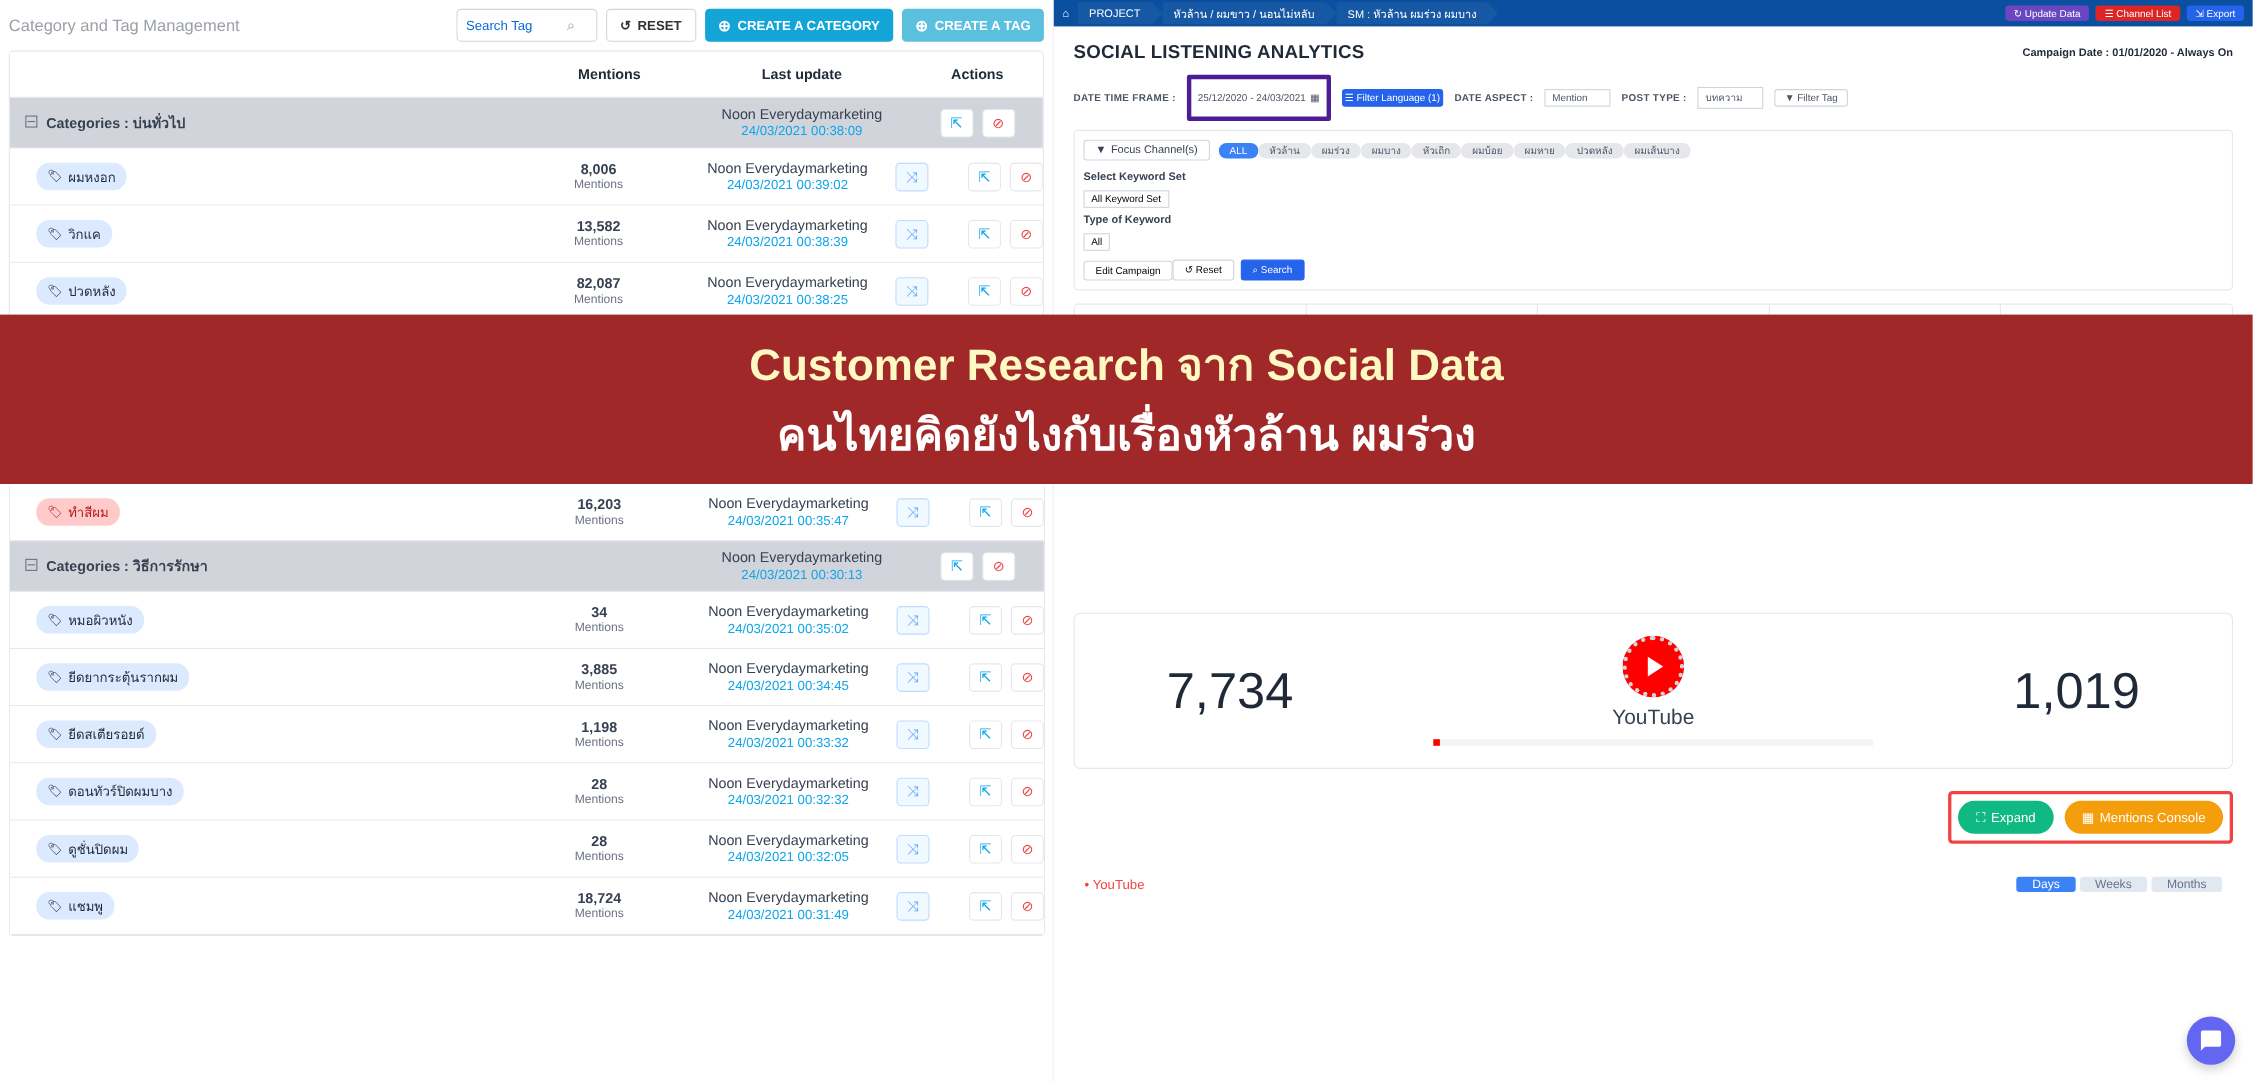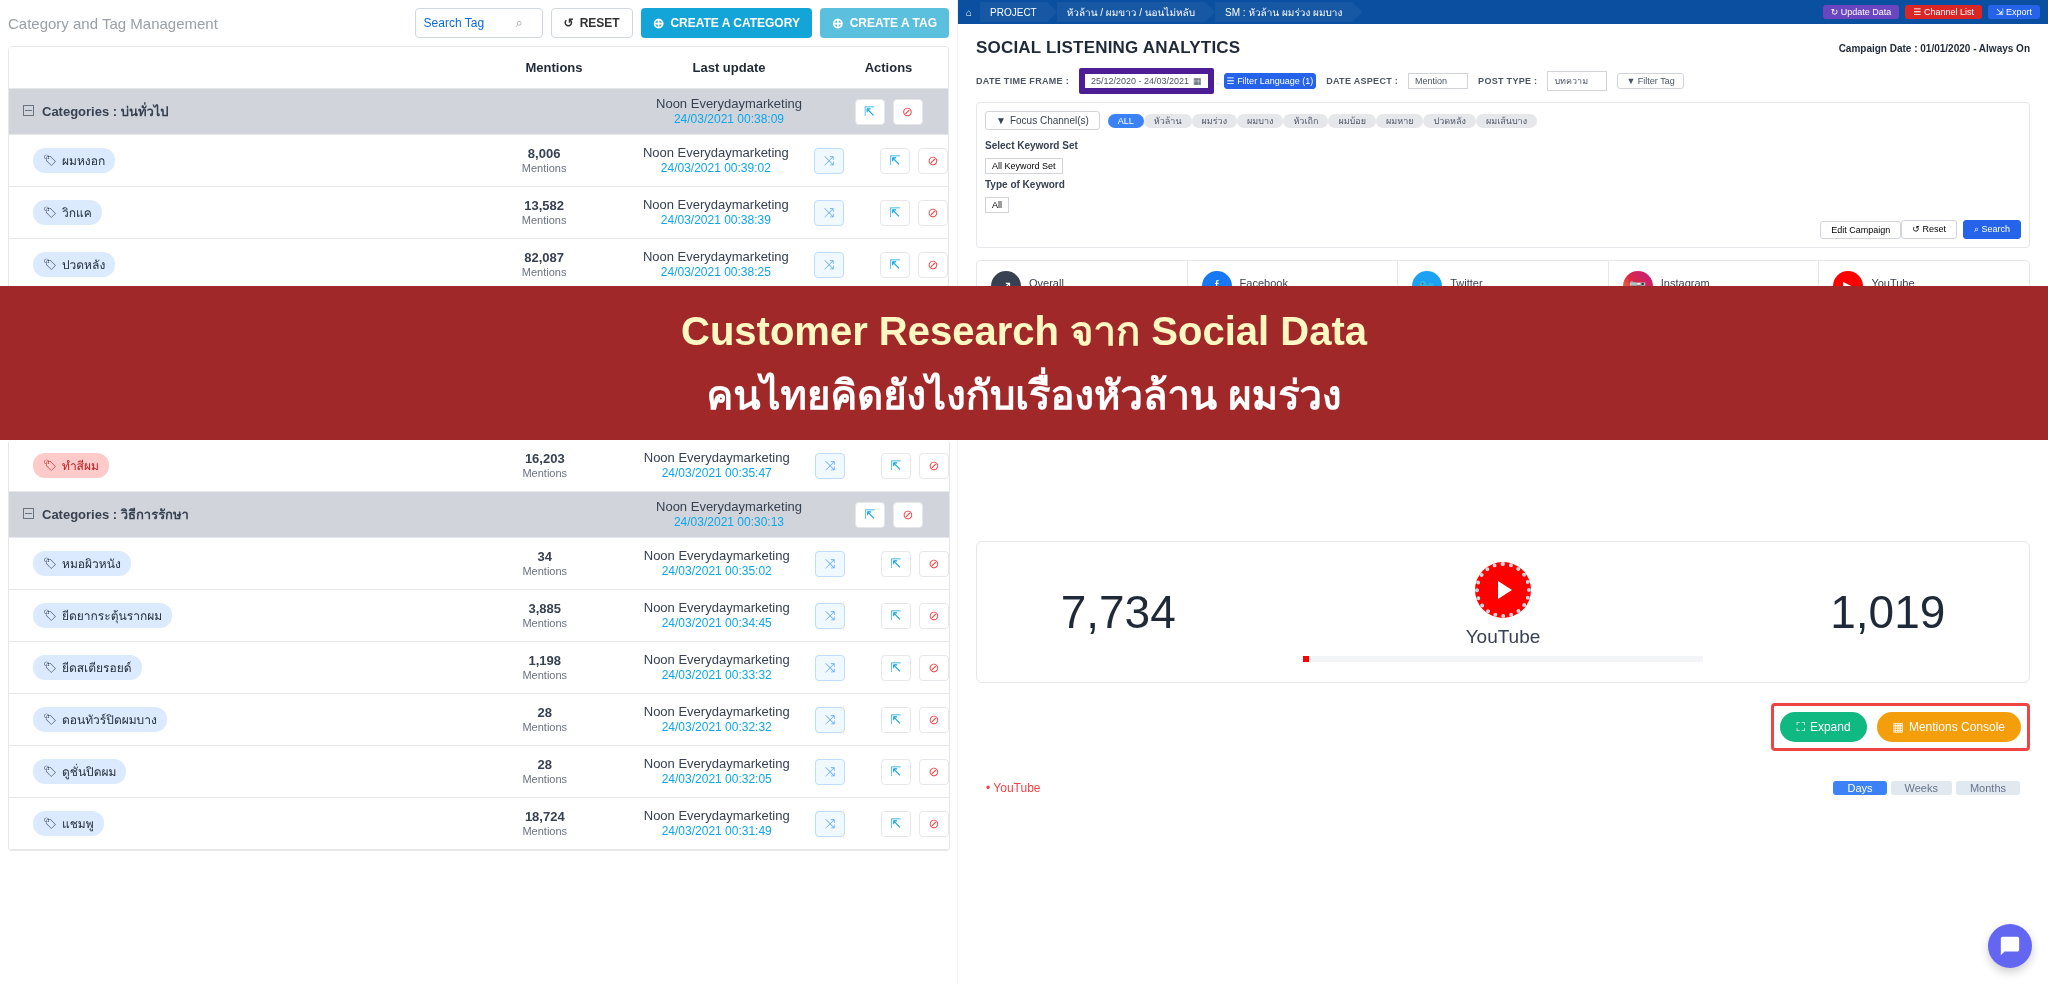--- a/index.html
+++ b/index.html
@@ -57,33 +57,33 @@
 .bc-btn.red{background:#dc2626}
 .bc-btn.blue{background:#2563eb}
 
 .r-content{padding:14px 18px}
 .r-top-row{display:flex;justify-content:space-between;align-items:center;margin-bottom:10px}
 .sla-title{font-weight:700;font-size:17px;color:#1f2937;letter-spacing:.2px}
 .camp-date{font-size:10px;font-weight:600;color:#1f2937}
 
 .filter-row{display:flex;align-items:center;gap:10px;font-size:9px;color:#4b5563;margin-bottom:8px;flex-wrap:wrap}
 .f-lbl{font-weight:700;letter-spacing:.3px}
-.f-box{border:6px solid #4c1d95;background:#fff;padding:2px 6px;border-radius:2px;display:inline-flex;align-items:center;gap:4px;font-size:9px}
+.f-box{border:4px solid #4c1d95;background:#fff;padding:12px 6px;border-radius:2px;display:inline-flex;align-items:center;gap:4px;font-size:9px}
 .f-btn-blue{background:#2563eb;color:#fff;padding:2px 2px;border-radius:3px;font-size:9px;cursor:pointer;border:1px solid #2563eb}
 .f-btn-wh{background:#fff;border:1px solid #d1d5db;padding:2px 8px;border-radius:3px;font-size:9px;cursor:pointer}
 .filter-row2{justify-content:flex-end}
 .sel{border:1px solid #d1d5db;padding:2px 6px;font-size:9px;background:#fff;min-width:60px}
 
 .focus-sec{border:1px solid #e5e7eb;padding:8px;border-radius:4px;margin-bottom:12px}
 .focus-head{display:flex;align-items:center;gap:8px;margin-bottom:10px;font-size:10px;flex-wrap:wrap}
 .focus-lbl{border:1px solid #d1d5db;padding:3px 10px;border-radius:3px;font-size:10px;color:#374151;display:inline-flex;align-items:center;gap:4px}
 .pill{padding:2px 10px;border-radius:10px;font-size:9px;background:#e5e7eb;color:#4b5563;cursor:pointer}
 .pill.active{background:#3b82f6;color:#fff}
 .f-sub{font-size:10px;font-weight:600;color:#374151;margin-bottom:4px;margin-top:6px}
-.focus-foot{display:flex;justify-content:flex-end;align-items:flex-end;margin-top:8px}
+.focus-foot{display:flex;justify-content:flex-start;align-items:flex-end;margin-top:8px}
 .foot-btns{display:flex;gap:6px}
 .sm-btn{padding:3px 10px;font-size:9px;border:1px solid #d1d5db;border-radius:3px;cursor:pointer;background:#fff}
 .sm-btn.blue{background:#2563eb;color:#fff;border-color:#2563eb}
 
 .stats-row{display:flex;border:1px solid #e5e7eb;border-radius:4px}
 .stat-card{flex:1;padding:10px 14px 14px;border-right:1px solid #e5e7eb;position:relative}
 .stat-card:last-child{border-right:none}
 .stat-head{display:flex;align-items:center;gap:8px;margin-bottom:6px}
 .stat-ico{width:30px;height:30px;border-radius:50%;display:flex;align-items:center;justify-content:center;color:#fff;font-size:14px}
 .ico-ov{background:#374151}

